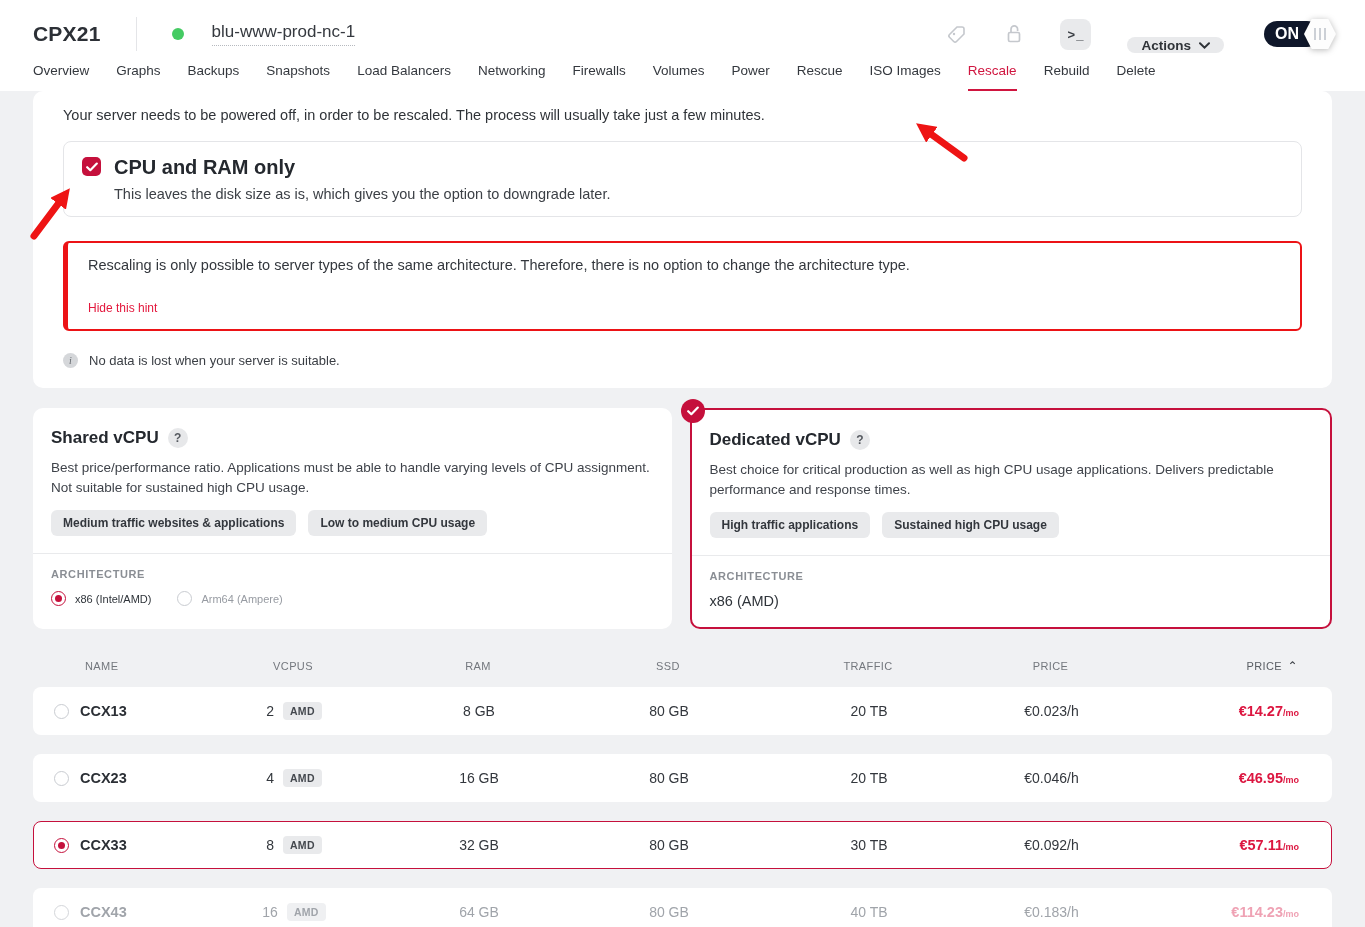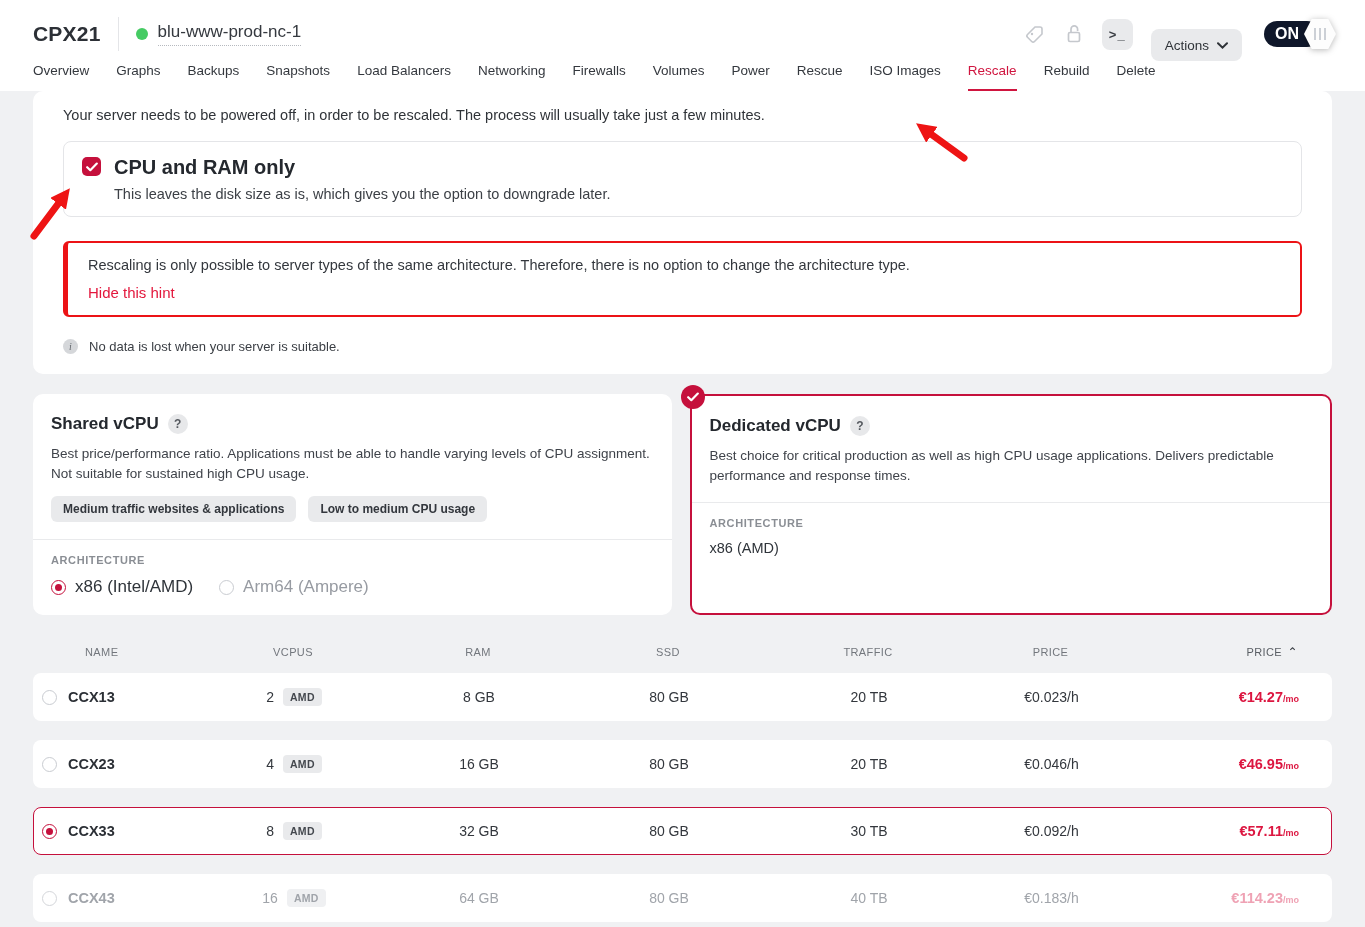--- a/index.html
+++ b/index.html
@@ -1,31 +1,31 @@
 <!DOCTYPE html>
 <html><head>
 <meta charset="utf-8">
 <style>
   * { margin:0; padding:0; box-sizing:border-box; }
   html,body { width:1365px; height:927px; overflow:hidden; }
   body { font-family:"Liberation Sans", sans-serif; background:#f0f1f3; color:#2e3238; }
 
   
   .header { background:#fff; padding:0 33px; position:relative; }
-  .title-row { display:flex; align-items:center; padding-top:18px; height:50px; }
+  .title-row { display:flex; align-items:center; padding-top:18px; height:50px;gap:18px; }
   .page-title { font-size:21px; font-weight:700; color:#2c3036; letter-spacing:.2px; }
   .v-divider { width:1px; height:34px; background:#e4e5e8; margin:0 17px; }
   .status-dot { width:12px; height:12px; border-radius:50%; background:#45cb63; margin-right:10px; }
   .server-name { font-size:17px; color:#35393f; border-bottom:1px dotted #b6b9bf; padding-bottom:3px; }
   .header-spacer { flex:1; }
   .hicon { margin-left:18px; display:flex; align-items:center; color:#c5c8cd; }
   .icon-btn { width:31px; height:31px; border-radius:8px; background:#e9eaec; display:flex; align-items:center; justify-content:center;
               font-weight:700; font-size:13px; color:#3a3e44; margin-left:18px; letter-spacing:1px; cursor:pointer; }
-  .actions-btn { height:32px; border-radius:8px; background:#e9eaec; display:flex; align-items:center; padding:0 14px; margin-left:18px;
-                 font-size:13.5px; font-weight:400; color:#2f3338; gap:8px; cursor:pointer;margin-top:22px; }
+  .actions-btn { height:16px; border-radius:8px; background:#e9eaec; display:flex; align-items:center; padding:0 14px; margin-left:18px;
+                 font-size:13.5px; font-weight:700; color:#2f3338; gap:8px; cursor:pointer;margin-top:22px; }
   .toggle { position:relative; width:56px; height:26px; margin-left:22px; margin-right:12px; }
   .toggle-pill { width:56px; height:26px; border-radius:13px; background:#0f172a; color:#fff; font-size:16px; font-weight:700;
                  display:flex; align-items:center; padding-left:11px; }
   .toggle-knob-wrap { position:absolute; right:-16px; top:-2px; filter:drop-shadow(0 1px 3px rgba(0,0,0,.28)); }
   .toggle-knob { width:32px; height:30px; background:#fdfdfd;
                  clip-path:polygon(24% 0,76% 0,100% 50%,76% 100%,24% 100%,0 50%);
                  display:flex; align-items:center; justify-content:center; gap:3px; }
   .knob-bar { width:2px; height:12px; background:#ccd0d6; }
 
   .nav-row { display:flex; gap:27px; margin-top:13px; }
@@ -41,21 +41,21 @@
 
   .checkbox-panel { border:1px solid #e4e5e8; border-radius:8px; padding:14px 18px; margin-top:18px; display:flex; gap:13px; }
   .checkbox { width:19px; height:19px; border-radius:5px; background:#c5103c; flex:0 0 auto; margin-top:1px;
               display:flex; align-items:center; justify-content:center; cursor:pointer; }
   .checkbox svg { display:block; }
   .cb-label { font-size:20px; font-weight:700; color:#24282e; }
   .cb-desc { font-size:14.5px; color:#3c4046; margin-top:7px; }
 
   .hint-panel { border:2px solid #ec1316; border-left:5px solid #ec1316; border-radius:6px; padding:14px 20px 13px; margin-top:24px; }
   .hint-text { font-size:14.5px; color:#33373d; }
-  .hint-link { display:inline-block; margin-top:11px; font-size:15px; color:#e3173c; cursor:pointer; }
+  .hint-link { display:inline-block; margin-top:28px; font-size:12px; color:#e3173c; cursor:pointer; }
 
   .info-row { display:flex; align-items:center; gap:11px; margin-top:22px; }
   .info-icon { width:15px; height:15px; border-radius:50%; background:#d5d7da; color:#63676d; font-size:10px; font-style:italic;
                font-family:"Liberation Serif", serif; display:flex; align-items:center; justify-content:center; flex:0 0 auto; }
   .info-text { font-size:13px; color:#3a3e44; }
 
   
   .plans-row { display:flex; gap:18px; margin-bottom:12px; }
   .plan-card { flex:1; position:relative; }
   .plan-card.selected { border:2px solid #c5103c; }
@@ -68,37 +68,37 @@
   .tag-row { display:flex; gap:12px; margin-top:13px; }
   .tag { background:#e9eaec; border-radius:6px; padding:6px 12px; font-size:12px; font-weight:700; color:#33373d; }
   .plan-arch { border-top:1px solid #e9eaec; padding:14px 18px 18px; }
   .arch-label { font-size:11px; font-weight:700; letter-spacing:.6px; color:#8a8e94; }
   .arch-options { display:flex; gap:26px; margin-top:11px; align-items:center; }
   .radio-opt { display:flex; align-items:center; gap:9px; cursor:pointer; }
   .radio { width:15px; height:15px; border-radius:50%; border:1.5px solid #c9ccd1; background:#fff; flex:0 0 auto;
            display:flex; align-items:center; justify-content:center; }
   .radio.checked { border-color:#c5103c; }
   .radio.checked::after { content:""; width:7px; height:7px; border-radius:50%; background:#c5103c; }
-  .radio-label { font-size:17px; color:#2f343a; }
+  .radio-label { font-size:11px; color:#2f343a; }
   .radio-label.off { color:#979ba2; }
   .arch-value { font-size:14.5px; color:#2f343a; margin-top:11px; }
   .check-badge { position:absolute; top:-11px; left:-11px; width:24px; height:24px; border-radius:50%; background:#c5103c;
                  display:flex; align-items:center; justify-content:center; }
 
   
   .grid-cols { display:grid; grid-template-columns:190px 140px 230px 150px 250px 115px 1fr; align-items:center; }
   .thead { padding:18px 0 14px; }
   .th { font-size:11px; font-weight:400; letter-spacing:.4px; color:#73777d; text-align:center; }
   .th.first { text-align:left; padding-left:52px; }
   .th.last { text-align:right; padding-right:34px; color:#5a5e64; cursor:pointer; }
   .sort-caret { font-size:12px; color:#3c4046; margin-left:2px; }
 
   .trow { background:#fff; border-radius:8px; border:1.5px solid transparent; height:48px; margin-bottom:19px; cursor:pointer; }
   .trow.selected { border-color:#c5103c; }
-  .name-cell { display:flex; align-items:center; gap:11px; padding-left:8px; }
+  .name-cell { display:flex; align-items:center; gap:11px; padding-left:20px; }
   .row-name { font-size:14.5px; font-weight:700; color:#2b2f35; }
   .cell { text-align:center; font-size:14px; color:#33373d; }
   .vcpu-cell { display:flex; align-items:center; justify-content:center; gap:9px; }
   .amd-badge { background:#e9eaec; border-radius:4px; padding:3px 7px; font-size:10.5px; font-weight:700; color:#44484e; letter-spacing:.3px; }
   .price-mo { text-align:right; padding-right:32px; font-size:14.5px; font-weight:700; color:#dc1640; }
   .price-mo .suffix { font-size:9px; font-weight:700; }
   .trow.muted .row-name, .trow.muted .cell { color:#a0a4aa; }
   .trow.muted .amd-badge { background:#eff0f2; color:#a0a4aa; }
   .trow.muted .price-mo { color:#efa2b4; }
   .trow.muted .radio { border-color:#d4d6da; }
@@ -226,20 +226,24 @@
         <svg width="12" height="10" viewBox="0 0 12 10" fill="none" stroke="#fff" stroke-width="2.2" stroke-linecap="round" stroke-linejoin="round">
             <path d="M1.2 5.2 L4.3 8.2 L10.8 1.6"></path>
           </svg>
       </div>
       <div class="plan-top">
         <div class="plan-title-row">
           <span class="plan-title">Dedicated vCPU</span>
           <span class="q-badge">?</span>
         </div>
         <div class="plan-desc">Best choice for critical production as well as high CPU usage applications. Delivers predictable performance and response times.</div>
+        <div class="tag-row">
+          <span class="tag">High traffic applications</span>
+          <span class="tag">Sustained high CPU usage</span>
+        </div>
       </div>
       <div class="plan-arch">
         <div class="arch-label">ARCHITECTURE</div>
         <div class="arch-value">x86 (AMD)</div>
       </div>
     </div>
   </div>
 
   <div class="grid-cols thead">
     <div class="th first">NAME</div>

